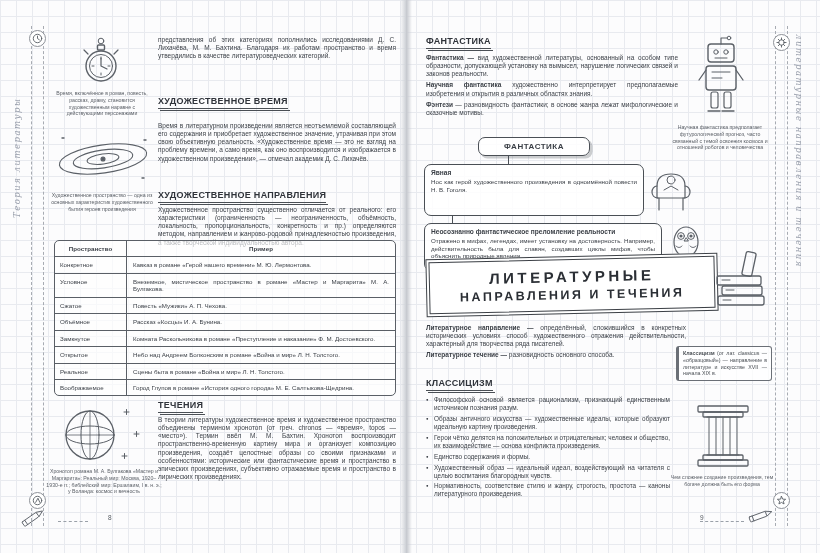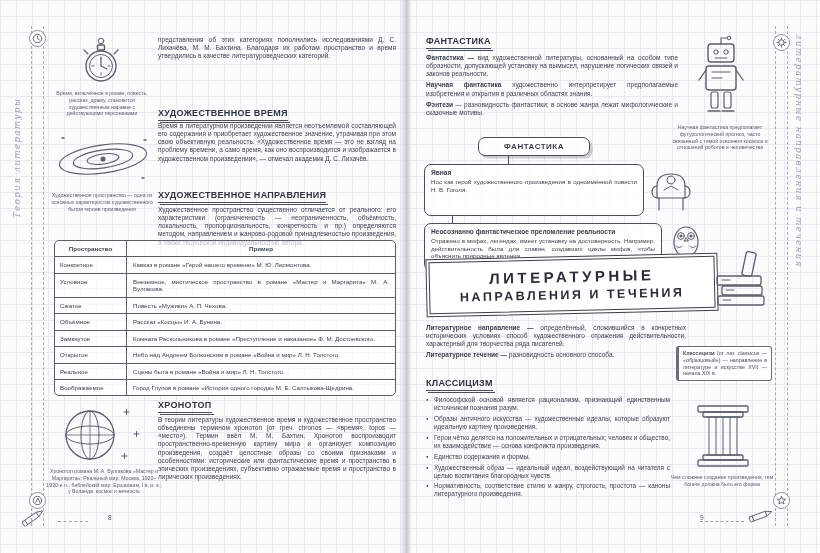--- a/index.html
+++ b/index.html
@@ -122,21 +122,21 @@
         <ellipse cx="49" cy="29" rx="30" ry="9" transform="rotate(-8 49 29)"></ellipse>
         <ellipse cx="49" cy="29" rx="16" ry="5" transform="rotate(-8 49 29)"></ellipse>
         <circle cx="49" cy="29" r="2" fill="#5b6067"></circle>
         <path d="M8 8l2 0M88 48l2 0M90 10l2 0" stroke-width="1.4"></path>
       </svg>
     </div>
     <div class="abs cap" style="left:0px;top:192px;width:112px">Художественное пространство — одна из основных характеристик художественного бытия героев произведения</div>
 
     <div class="abs p" style="left:112px;top:36px;width:238px">представления об этих категориях пополнились исследованиями Д. С. Лихачёва, М. М. Бахтина. Благодаря их работам пространство и время утвердились в качестве литературоведческих категорий.</div>
 
-    <div class="abs h2" style="left:112px;top:108px">
+    <div class="abs h2" style="left:112px;top:96px">
       <span class="u2">ХУДОЖЕСТВЕННОЕ ВРЕМЯ</span>
     </div>
     <div class="abs p" style="left:112px;top:122px;width:238px">Время в литературном произведении является неотъемлемой составляющей его содержания и приобретает художественное значение, утрачивая при этом свою объективную реальность. «Художественное время — это не взгляд на проблему времени, а само время, как оно воспроизводится и изображается в художественном произведении», — отмечал академик Д. С. Лихачёв.</div>
 
     <div class="abs h2" style="left:112px;top:190px">
       <span class="u2">ХУДОЖЕСТВЕННОЕ НАПРАВЛЕНИЯ</span>
     </div>
     <div class="abs p" style="left:112px;top:206px;width:238px">Художественное пространство существенно отличается от реального: его характеристики (ограниченность — неограниченность, объёмность, локальность, пропорциональность, конкретность и пр.) определяются методом, направлением и жанрово-родовой принадлежностью произведения, а также творческой индивидуальностью автора.</div>
 
     <div class="abs tbl" style="left:8px;top:240px;width:342px">
@@ -172,21 +172,21 @@
         <div class="tc1">Реальное</div>
         <div class="tc2">Сцены быта в романе «Война и мир» Л. Н. Толстого.</div>
       </div>
       <div class="trow">
         <div class="tc1">Воображаемое</div>
         <div class="tc2">Город Глупов в романе «История одного города» М. Е. Салтыкова-Щедрина.</div>
       </div>
     </div>
 
     <div class="abs h2" style="left:112px;top:400px">
-      <span class="u2">ХРОНОТОП</span>
+      <span class="u2">ТЕЧЕНИЯ</span>
     </div>
     <div class="abs p" style="left:112px;top:416px;width:238px">В теории литературы художественное время и художественное пространство объединены термином хронотоп (от греч. chronos — «время», topos — «место»). Термин ввёл М. М. Бахтин. Хронотоп воспроизводит пространственно-временную картину мира и организует композицию произведения, создаёт целостные образы со своими признаками и особенностями: исторические или фантастические время и пространство в эпических произведениях, субъективно отражаемые время и пространство в лирических произведениях.</div>
 
     <div class="abs" style="left:6px;top:404px">
       <svg class="doodle" width="94" height="62" viewBox="0 0 94 62" stroke-width="1.3">
         <circle cx="38" cy="31" r="24"></circle>
         <ellipse cx="38" cy="31" rx="24" ry="9" stroke-width="1"></ellipse>
         <ellipse cx="38" cy="31" rx="9" ry="24" stroke-width="1"></ellipse>
         <path d="M14 31h48M38 7v48" stroke-width=".8"></path>
         <path d="M72 8h5M74.5 5.5v5M82 30h5M84.5 27.5v5M70 52h5M72.5 49.5v5" stroke-width="1"></path>

